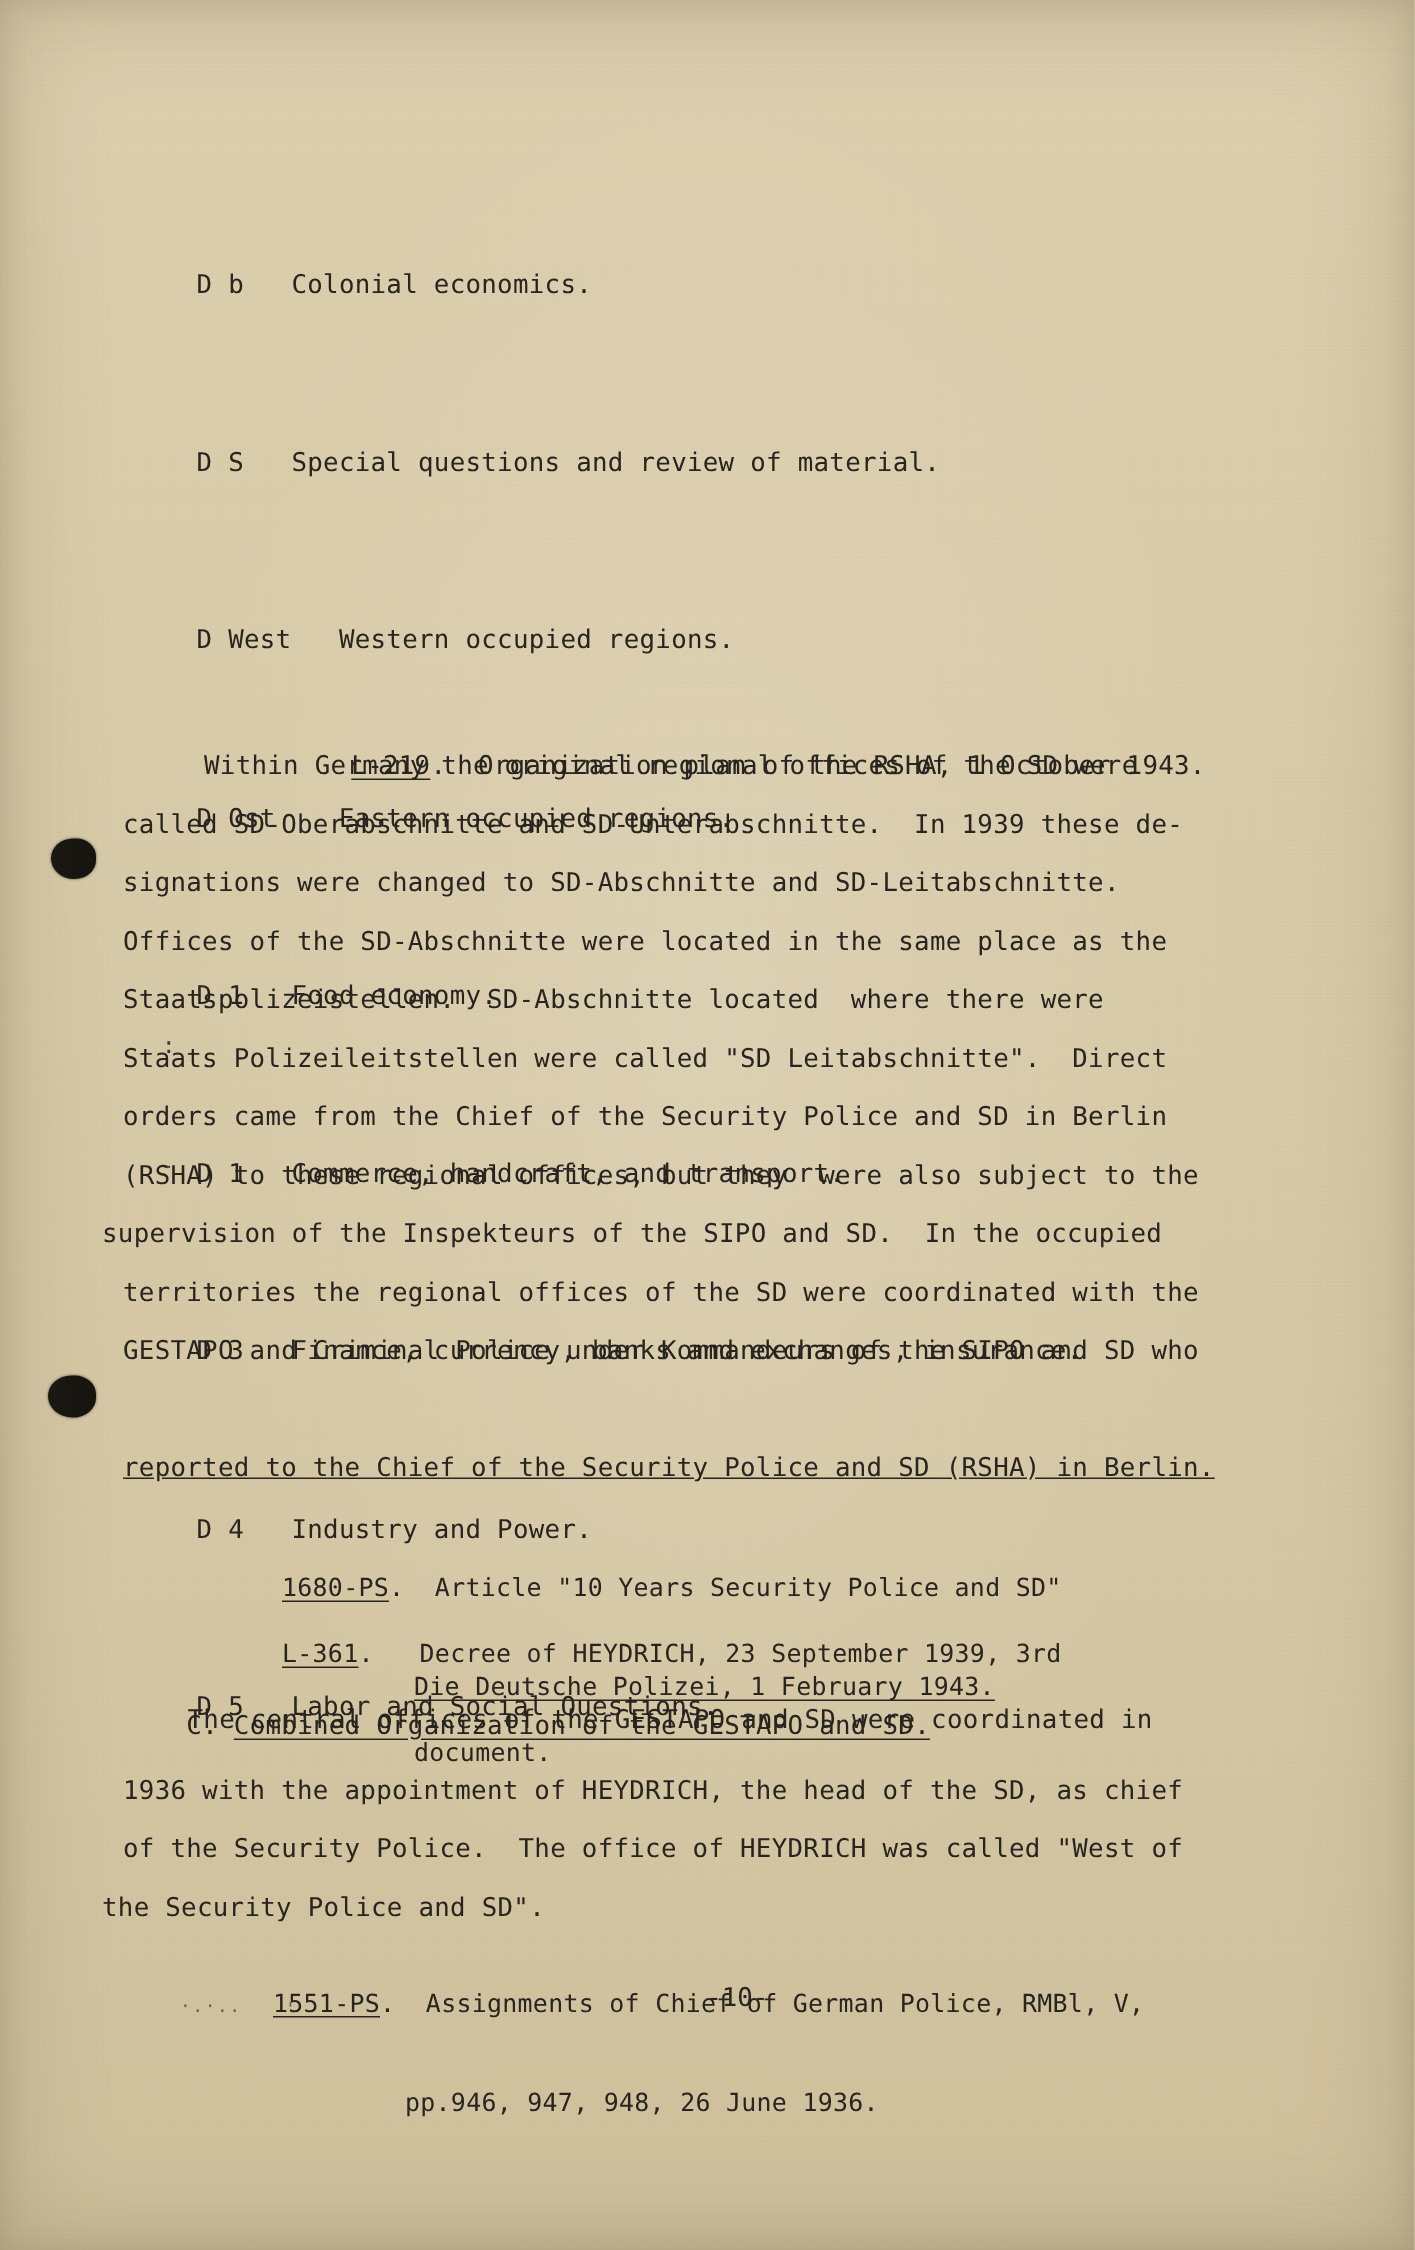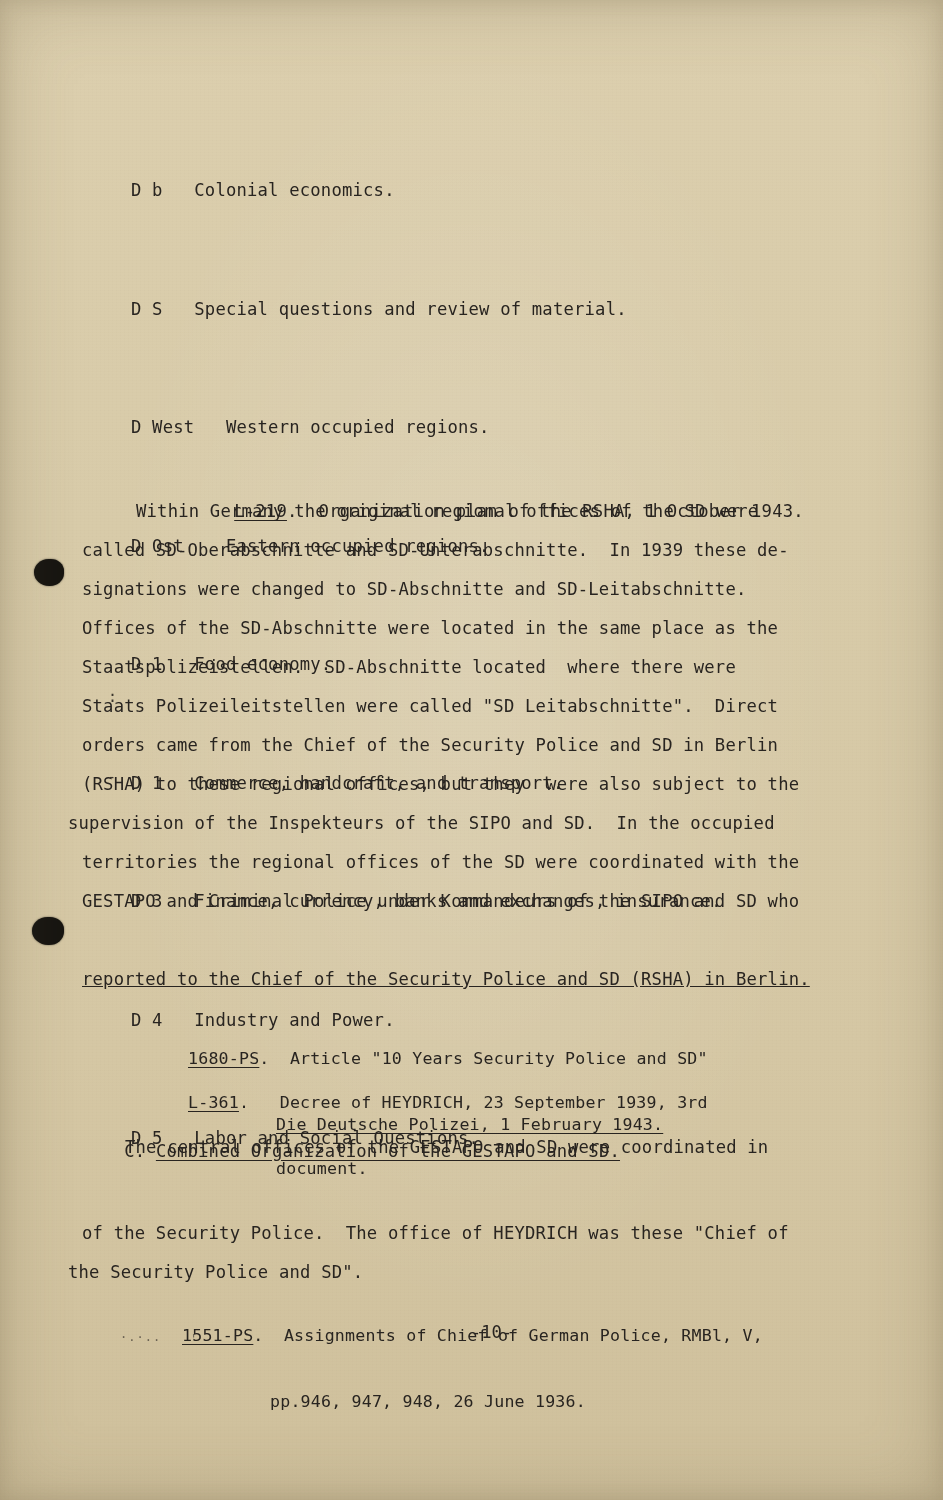--- a/index.html
+++ b/index.html
@@ -174,21 +174,22 @@
   <div class="cite-block typed" style="left:188px; top:1048px;">
     <span class="cite-line"><span class="u">L-361</span><span>.   Decree of HEYDRICH, 23 September 1939, 3rd</span></span>
     <span class="cite-line" style="padding-left:88px;"><span>document.</span></span>
   </div>
 
   <div class="para typed" style="left:82px; top:1092px;">
     <span>C.</span><span> </span><span class="u">Combined Organization of the GESTAPO and SD.</span>
   </div>
 
   <div class="para typed" style="left:125px; top:1128px;">The central offices of the GESTAPO and SD were coordinated in</div>
-  <div class="para typed" style="left:82px; top:1214px;">of the Security Police.  The office of HEYDRICH was these "Chief of</div>
+  <div class="para typed" style="left:82px; top:1175px;">1936 with the appointment of HEYDRICH, the head of the SD, as chief</div>
+  <div class="para typed" style="left:82px; top:1214px;">of the Security Police.  The office of HEYDRICH was called "West of</div>
   <div class="para typed" style="left:68px; top:1253px;">the Security Police and SD".</div>
 
   <div class="cite-block typed" style="left:182px; top:1281px;">
     <span class="cite-line"><span class="u">1551-PS</span><span>.  Assignments of Chief of German Police, RMBl, V,</span></span>
     <span class="cite-line" style="padding-left:88px;"><span>pp.946, 947, 948, 26 June 1936.</span></span>
   </div>
 
   <div class="page-number">-10-</div>
 
   <div class="margin-mark mark-1">:</div>

